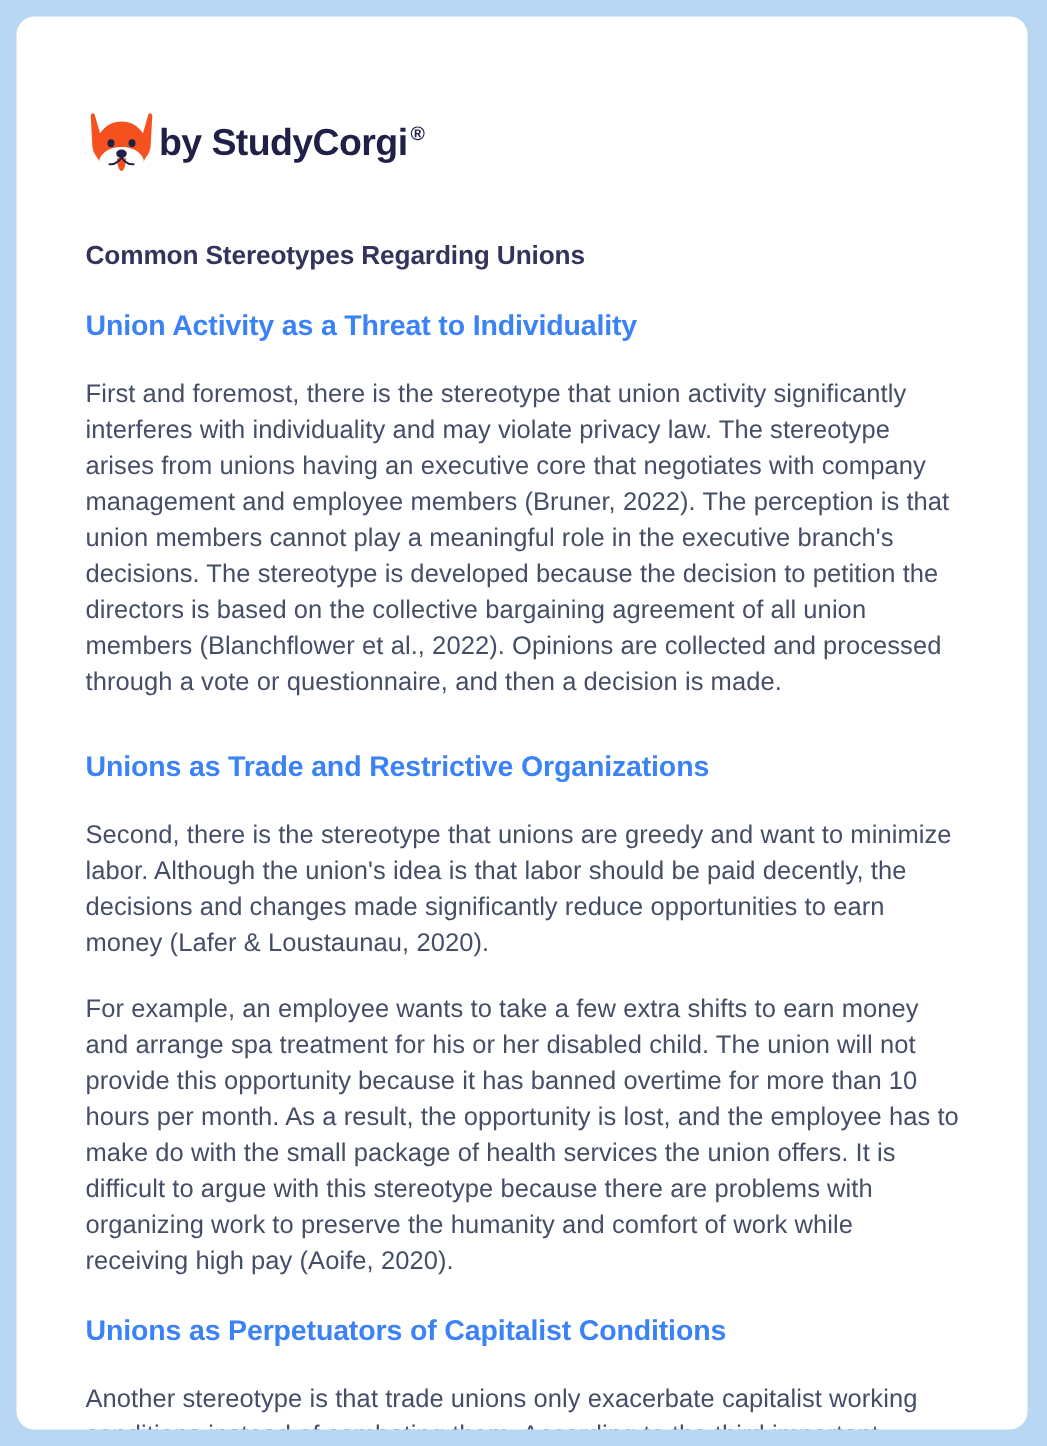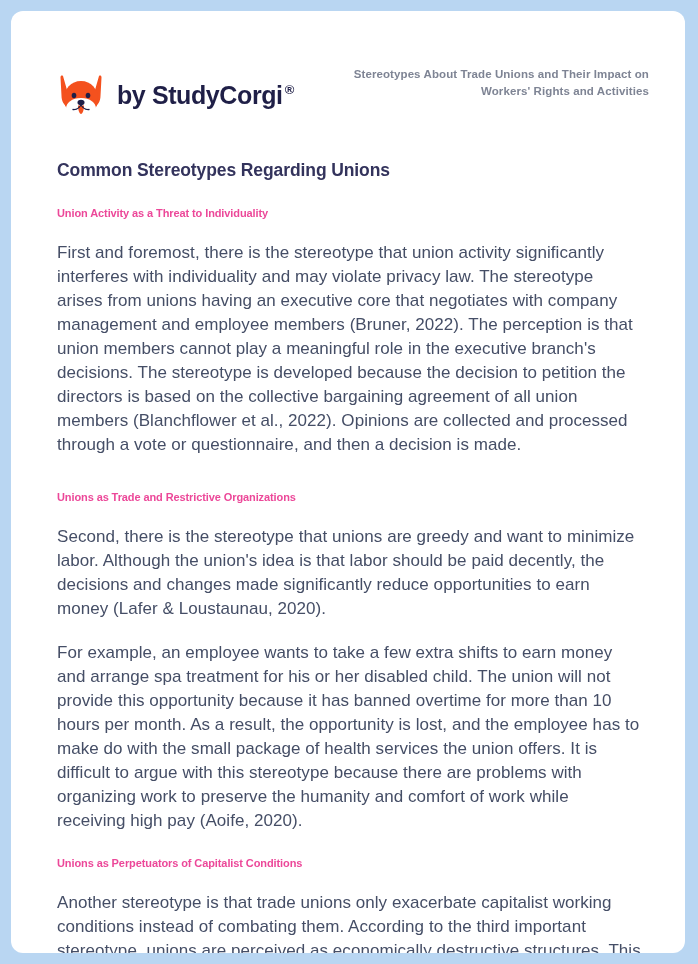--- a/index.html
+++ b/index.html
@@ -27,21 +27,20 @@
   .page-header {
     display: flex;
     align-items: flex-start;
     justify-content: space-between;
     padding: 53px 36px 0 45px;
     box-sizing: border-box;
   }
   .brand {
     display: flex;
     align-items: center;
-    gap: 11px;
     flex: 0 0 auto;
     padding-top: 6px;
     text-align: right;
   }
   .brand-logo {
     width: 50px;
     height: 50px;
     flex: 0 0 auto;
     display: block;
   }
@@ -86,23 +85,23 @@
     box-sizing: border-box;
   }
   h2.section-title {
     font-size: 17.5px;
     font-weight: bold;
     color: #33335c;
     margin: 40px 0 0 0;
     letter-spacing: -0.1px;
   }
   h3.subsection-title {
-    font-size: 11px;
+    font-size: 19px;
     font-weight: bold;
-    color: #ec4899;
+    color: #3b82f6;
     margin: 26px 0 0 0;
     letter-spacing: -0.1px;
   }
   p.body-text {
     font-size: 17px;
     color: #454e66;
     line-height: 24px;
     margin: 22px 0 0 0;
     letter-spacing: 0.05px;
   }
@@ -127,21 +126,20 @@
         <ellipse cx="64" cy="51" rx="4.6" ry="5.4" fill="#1f1f47"></ellipse>
         <ellipse cx="50" cy="65" rx="7" ry="5.6" fill="#1f1f47"></ellipse>
         <path d="M44 71 C44 80 47 88 50 88 C53 88 56 80 56 71 Z" fill="#f4511e"></path>
         <path d="M50 70 C50 70 44 80 34 79" stroke="#1f1f47" stroke-width="2.6" fill="none" stroke-linecap="round"></path>
         <path d="M50 70 C50 70 56 80 66 79" stroke="#1f1f47" stroke-width="2.6" fill="none" stroke-linecap="round"></path>
       </svg>
       <div class="brand-text"><span>by StudyCorgi</span><span class="brand-reg">®</span></div>
     </div>
 
     <div class="header-meta">
-      <div class="header-title">Stereotypes About Trade Unions and Their Impact on Workers' Rights and Activities</div>
     </div>
 
   </div>
 
   <div class="content">
 
     <h2 class="section-title">Common Stereotypes Regarding Unions</h2>
 
     <h3 class="subsection-title">Union Activity as a Threat to Individuality</h3>
     <p class="body-text">First and foremost, there is the stereotype that union activity significantly interferes with individuality and may violate privacy law. The stereotype arises from unions having an executive core that negotiates with company management and employee members (Bruner, 2022). The perception is that union members cannot play a meaningful role in the executive branch's decisions. The stereotype is developed because the decision to petition the directors is based on the collective bargaining agreement of all union members (Blanchflower et al., 2022). Opinions are collected and processed through a vote or questionnaire, and then a decision is made.</p>

